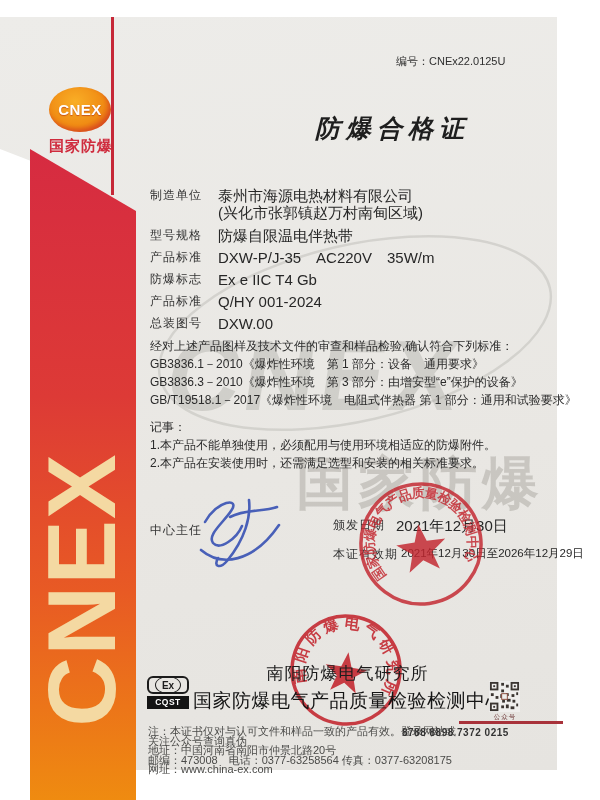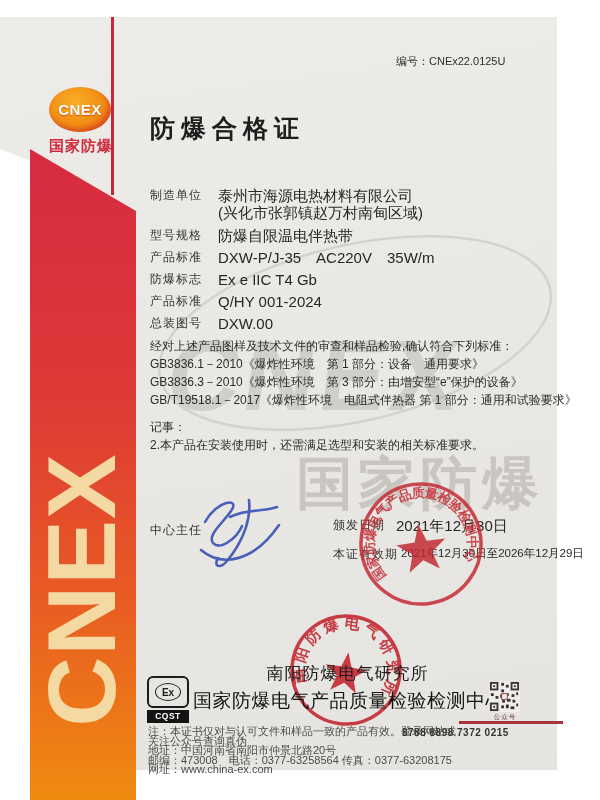--- a/index.html
+++ b/index.html
@@ -32,22 +32,22 @@
     border-radius:50%; display:flex; align-items:center; justify-content:center;
     background:radial-gradient(ellipse at 42% 32%,#f9ae26 0%,#f08c14 55%,#e25417 88%,#d63a20 100%);
     box-shadow:inset -2px -3px 4px rgba(198,40,40,.45); }
   .logo-ellipse span { color:#ffffff; font-weight:bold; font-size:15px; letter-spacing:.5px;
     text-shadow:0 1px 1px rgba(170,40,20,.6); }
   .logo-caption { position:absolute; left:46px; top:137px; width:70px; text-align:center;
     color:#cf2b3d; font-size:15px; font-weight:bold; letter-spacing:1px; }
 
   
   .cert-no { position:absolute; left:396px; top:54px; font-size:11px; color:#2f2f2f; }
-  .title { position:absolute; left:150px; top:112px; width:320px; text-align:left;
-    font-size:25px; font-weight:bold; letter-spacing:6px; color:#1e1e1e; }
+  .title { position:absolute; left:150px; top:112px; width:320px; text-align:right;
+    font-size:25px; font-weight:bold; letter-spacing:6px; color:#1e1e1e;font-style:italic; }
 
   
   .flabel { position:absolute; left:150px; font-size:12px; color:#333; letter-spacing:1px; }
   .fvalue { position:absolute; left:218px; font-size:15px; color:#272727; }
   .block { position:absolute; left:150px; font-size:12px; color:#2b2b2b; line-height:18px; }
 
   
   .wm-ellipse { position:absolute; left:140px; top:225px; width:430px; height:215px; opacity:.55; }
   .wm-cnex { position:absolute; left:168px; top:318px; font-size:100px; font-weight:bold;
     letter-spacing:4px; color:rgba(150,148,142,.30); transform:skewX(-8deg); }
@@ -58,21 +58,21 @@
   .sig-svg { position:absolute; left:183px; top:490px; }
   .stamp { position:absolute; }
 
   
   .org1 { position:absolute; left:205px; top:662px; width:285px; text-align:center;
     font-size:17px; color:#1d1d1d; letter-spacing:1px; }
   .org2 { position:absolute; left:188px; top:688px; width:322px; text-align:center;
     font-size:19px; color:#151515; letter-spacing:.5px; }
 
   .excqst { position:absolute; left:147px; top:676px; width:42px; }
-  .excqst .top { width:42px; height:32px; border:2px solid #1c1c1c; border-radius:6px;
+  .excqst .top { width:42px; height:18px; border:2px solid #1c1c1c; border-radius:6px;
     display:flex; align-items:center; justify-content:center; }
   .excqst .ell { width:26px; height:18px; border:1.5px solid #1c1c1c; border-radius:50%;
     display:flex; align-items:center; justify-content:center; font-size:10px; font-weight:bold; color:#1c1c1c; }
   .excqst .bottom { margin-top:2px; width:42px; height:13px; background:#141414; color:#fff;
     font-size:8.5px; font-weight:bold; text-align:center; line-height:13px; letter-spacing:.5px; }
 
   .qr { position:absolute; left:489px; top:681px; }
   .qr-caption { position:absolute; left:485px; top:713px; width:40px; text-align:center;
     font-size:6.5px; color:#6b3434; letter-spacing:1px; }
   .redline-br { position:absolute; left:459px; top:721px; width:104px; height:3px; background:#a8323a; }
@@ -132,20 +132,21 @@
 
   <div class="block" style="top:337px">
     <div>经对上述产品图样及技术文件的审查和样品检验,确认符合下列标准：</div>
     <div>GB3836.1－2010《爆炸性环境　第 1 部分：设备　通用要求》</div>
     <div>GB3836.3－2010《爆炸性环境　第 3 部分：由增安型“e”保护的设备》</div>
     <div>GB/T19518.1－2017《爆炸性环境　电阻式伴热器 第 1 部分：通用和试验要求》</div>
   </div>
 
   <div class="block" style="top:418px">
     <div>记事：</div>
+    <div>1.本产品不能单独使用，必须配用与使用环境相适应的防爆附件。</div>
     <div>2.本产品在安装使用时，还需满足选型和安装的相关标准要求。</div>
   </div>
 
   <div class="flabel" style="top:522px">中心主任</div>
 
   <svg class="sig-svg" width="120" height="88" viewBox="0 0 120 88">
     <g fill="none" stroke="#3c55b5" stroke-width="2.6" stroke-linecap="round" opacity="0.92">
       <path d="M22,32 C34,10 58,7 48,21 C40,33 24,45 30,53 C37,61 54,48 59,36"></path>
       <path d="M66,10 C68,27 62,49 44,71 C37,79 30,77 35,68"></path>
       <path d="M47,27 C62,19 80,22 94,17"></path>

